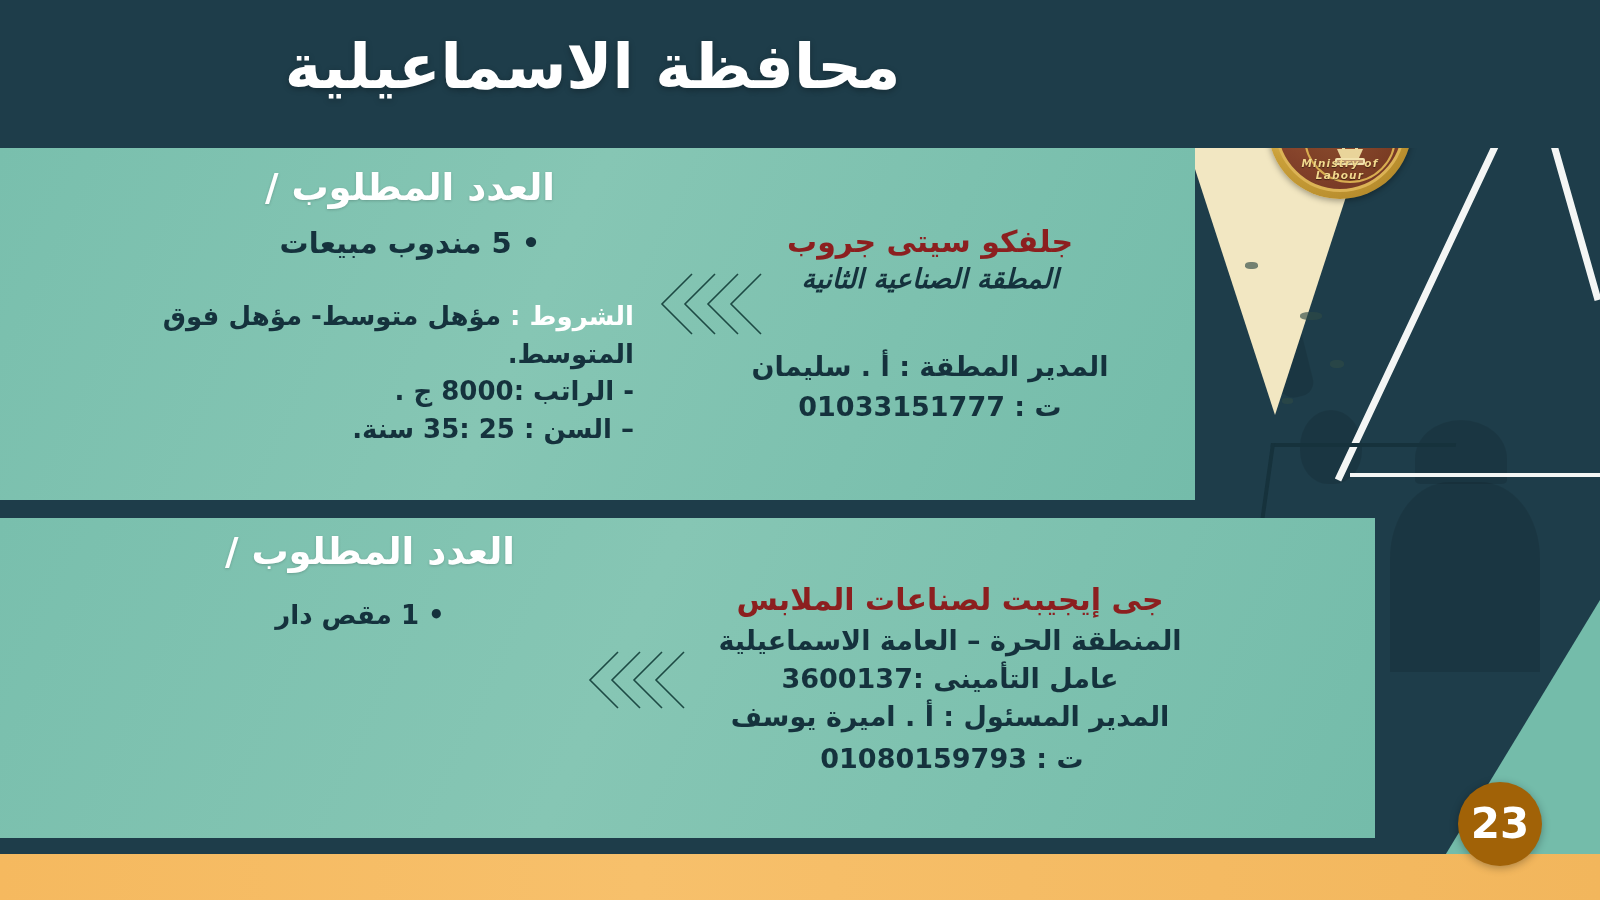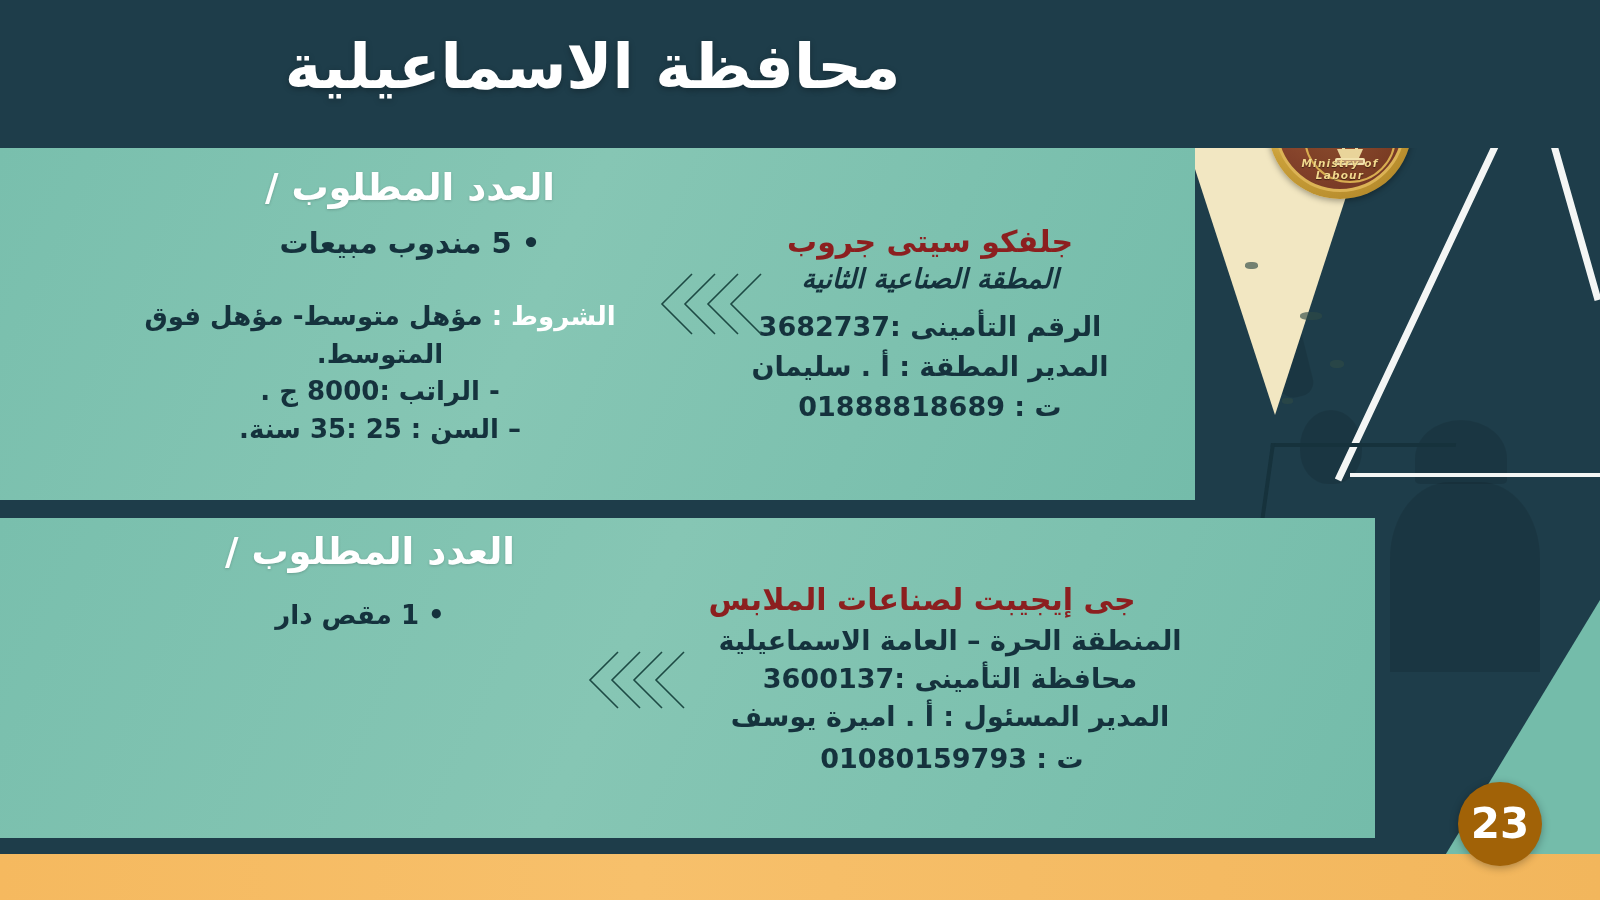--- a/index.html
+++ b/index.html
@@ -225,53 +225,52 @@
   <div class="white-hline"></div>
   <div class="dark-rect"></div>
 
   <div class="header-band"></div>
   <div class="slide-title">محافظة الاسماعيلية</div>
 
   <div class="panel panel-1"></div>
 
   <div class="company" style="left:700px;top:222px;width:460px;">جلفكو سيتى جروب</div>
   <div class="company-meta" style="left:690px;top:260px;width:480px;font-style:italic;">المطقة الصناعية الثانية</div>
-  <div class="company-meta" style="left:690px;top:308px;width:480px;">الرقم التأمينى :3682737</div>
   <div class="company-meta" style="left:690px;top:348px;width:480px;">المدير المطقة : أ . سليمان</div>
-  <div class="company-meta" style="left:690px;top:388px;width:480px;">ت : 01888818689</div>
+  <div class="company-meta" style="left:690px;top:388px;width:480px;">ت : 01033151777</div>
 
   <svg class="chev-group" style="left:660px;top:272px;" width="105" height="64">
     <g fill="none" stroke="#1d4a44" stroke-width="1.6">
       <polyline points="32,2 2,32 32,62"></polyline>
       <polyline points="55,2 25,32 55,62"></polyline>
       <polyline points="78,2 48,32 78,62"></polyline>
       <polyline points="101,2 71,32 101,62"></polyline>
     </g>
   </svg>
 
   <div class="req-heading" style="left:160px;top:164px;width:500px;">العدد المطلوب /</div>
 
   <ul class="req-list" style="left:140px;top:222px;width:540px;">
     <li>5 مندوب مبيعات</li>
   </ul>
 
-  <div class="cond" style="left:95px;top:298px;width:570px;">
+  <div class="cond" style="left:64px;top:298px;width:570px;text-align:right;">
     <span class="cond-label">الشروط :</span>
     <span class="cond-body">مؤهل متوسط- مؤهل فوق المتوسط.</span>
     <div class="cond-body">- الراتب :8000 ج .</div>
     <div class="cond-body">– السن : 25 :35 سنة.</div>
   </div>
 
   <div class="divider-mid"></div>
 
   <div class="panel panel-2"></div>
 
-  <div class="company" style="left:672px;top:580px;width:500px;">جى إيجيبت لصناعات الملابس</div>
+  <div class="company" style="left:700px;top:580px;width:500px;">جى إيجيبت لصناعات الملابس</div>
   <div class="company-meta" style="left:690px;top:622px;width:520px;">المنطقة الحرة – العامة الاسماعيلية</div>
-  <div class="company-meta" style="left:690px;top:660px;width:520px;">محافظة التأمينى :3600137</div>
+  <div class="company-meta" style="left:690px;top:660px;width:520px;">عامل التأمينى :3600137</div>
   <div class="company-meta" style="left:690px;top:698px;width:520px;">المدير المسئول : أ . اميرة يوسف</div>
   <div class="company-meta" style="left:692px;top:740px;width:520px;">ت : 01080159793</div>
 
   <svg class="chev-group" style="left:588px;top:650px;" width="100" height="60">
     <g fill="none" stroke="#1d4a44" stroke-width="1.6">
       <polyline points="30,2 2,30 30,58"></polyline>
       <polyline points="52,2 24,30 52,58"></polyline>
       <polyline points="74,2 46,30 74,58"></polyline>
       <polyline points="96,2 68,30 96,58"></polyline>
     </g>

